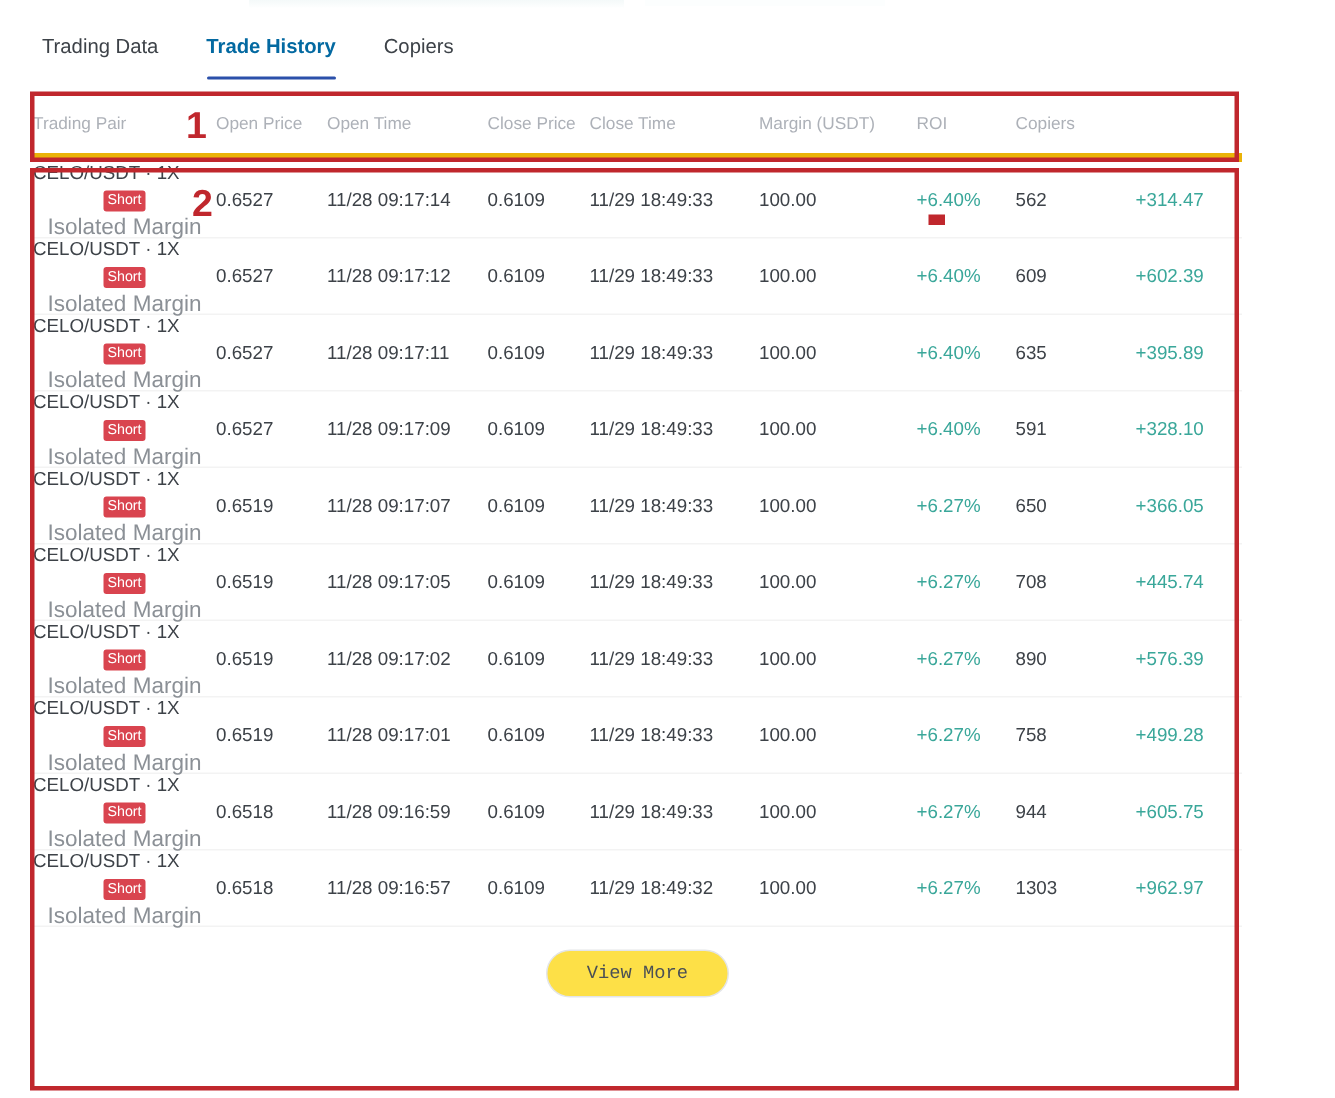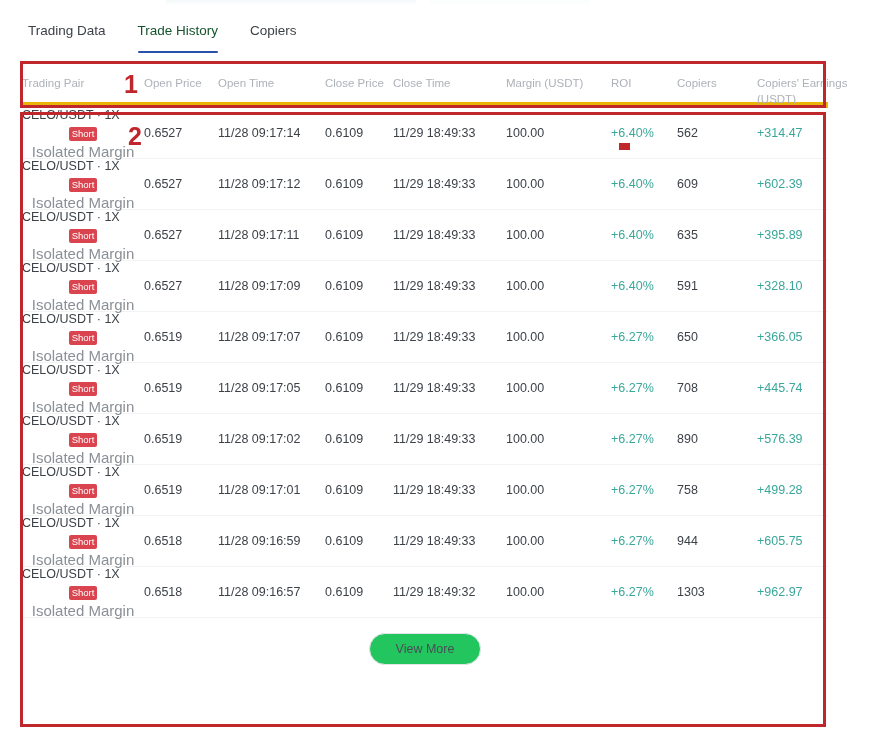--- a/index.html
+++ b/index.html
@@ -44,22 +44,22 @@
     font-size: 13.5px;
     color: #3d4248;
     padding: 0 19px 0 0;
     margin-right: 13px;
     line-height: 22px;
     white-space: nowrap;
     cursor: pointer;
   }
   .tab:last-child { margin-right: 0; padding-right: 0; }
   .tab.active {
-    color: #14532d;
-    font-weight: normal;
+    color: #0369a1;
+    font-weight: bold;
   }
   .tab.active .tab-underline {
     position: absolute;
     left: 0;
     right: 19px;
     bottom: -11px;
     height: 2px;
     background: #2b50aa;
     border-radius: 1px;
   }
@@ -147,26 +147,26 @@
 
   
   .viewmore-area {
     height: 62px;
     display: flex;
     align-items: center;
     justify-content: center;
   }
   .viewmore-btn {
     border: 1px solid #e3e5e8;
-    background: #22c55e;
+    background: #fde047;
     border-radius: 16px;
     font-size: 12.5px;
     color: #4a4f55;
     padding: 7px 26px;
-    font-family: Liberation Sans, sans-serif;
+    font-family: Liberation Mono, monospace;
     cursor: pointer;
     line-height: 16px;
   }
 
   
   .anno-box {
     position: absolute;
     border: 3px solid #c0272d;
     pointer-events: none;
   }
@@ -218,21 +218,20 @@
 <div class="table-wrap">
   <div class="thead" id="thead">
       <div class="th c-pair">Trading Pair</div>
       <div class="th c-oprice">Open Price</div>
       <div class="th c-otime">Open Time</div>
       <div class="th c-cprice">Close Price</div>
       <div class="th c-ctime">Close Time</div>
       <div class="th c-margin">Margin (USDT)</div>
       <div class="th c-roi">ROI</div>
       <div class="th c-copiers">Copiers</div>
-      <div class="th c-earn">Copiers' Earnings (USDT)</div>
     </div>
   <div class="tbody" id="tbody">
       <div class="trow">
         <div class="c-pair">
           <div class="pair-line1">CELO/USDT · 1X</div>
           <div class="pair-line2">
             <span class="badge-short">Short</span>
             <span class="margin-mode">Isolated Margin</span>
           </div>
         </div>

